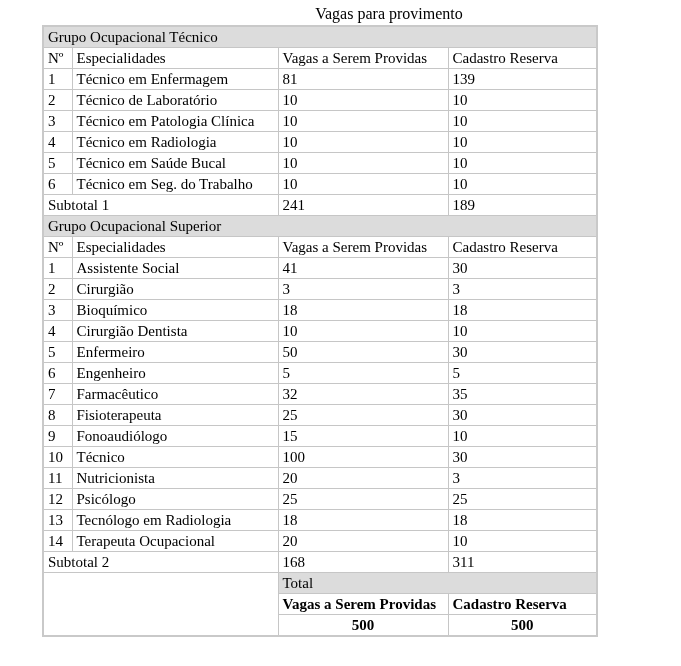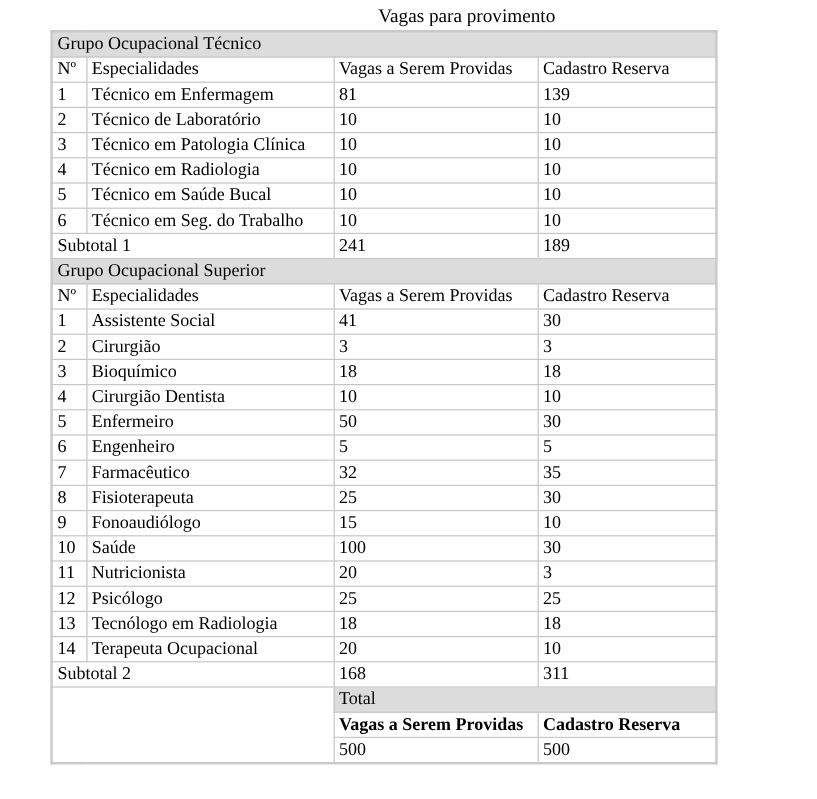--- a/index.html
+++ b/index.html
@@ -41,21 +41,21 @@
     overflow: visible;
     vertical-align: middle;
     font-size: 15px;
   }
   tr.group-row td {
     background: var(--header-bg);
     font-weight: normal;
   }
   tr.subtotal-row td { font-weight: normal; }
   tr.total-cols-row td { font-weight: bold; }
-  tr.total-values-row td { font-weight: normal; }
+  tr.total-values-row td { font-weight: bold; text-align: center; }
   td.spacer { background: #ffffff; }
 </style>
 </head>
 <body>
 
 <div class="page">
   <div class="title">Vagas para provimento</div>
   <table class="vagas">
     <colgroup>
       <col style="width:29px">
@@ -172,21 +172,21 @@
           <td>30</td>
         </tr>
         <tr class="data-row">
           <td>9</td>
           <td>Fonoaudiólogo</td>
           <td>15</td>
           <td>10</td>
         </tr>
         <tr class="data-row">
           <td>10</td>
-          <td>Saúde</td>
+          <td>Técnico</td>
           <td>100</td>
           <td>30</td>
         </tr>
         <tr class="data-row">
           <td>11</td>
           <td>Nutricionista</td>
           <td>20</td>
           <td>3</td>
         </tr>
         <tr class="data-row">

